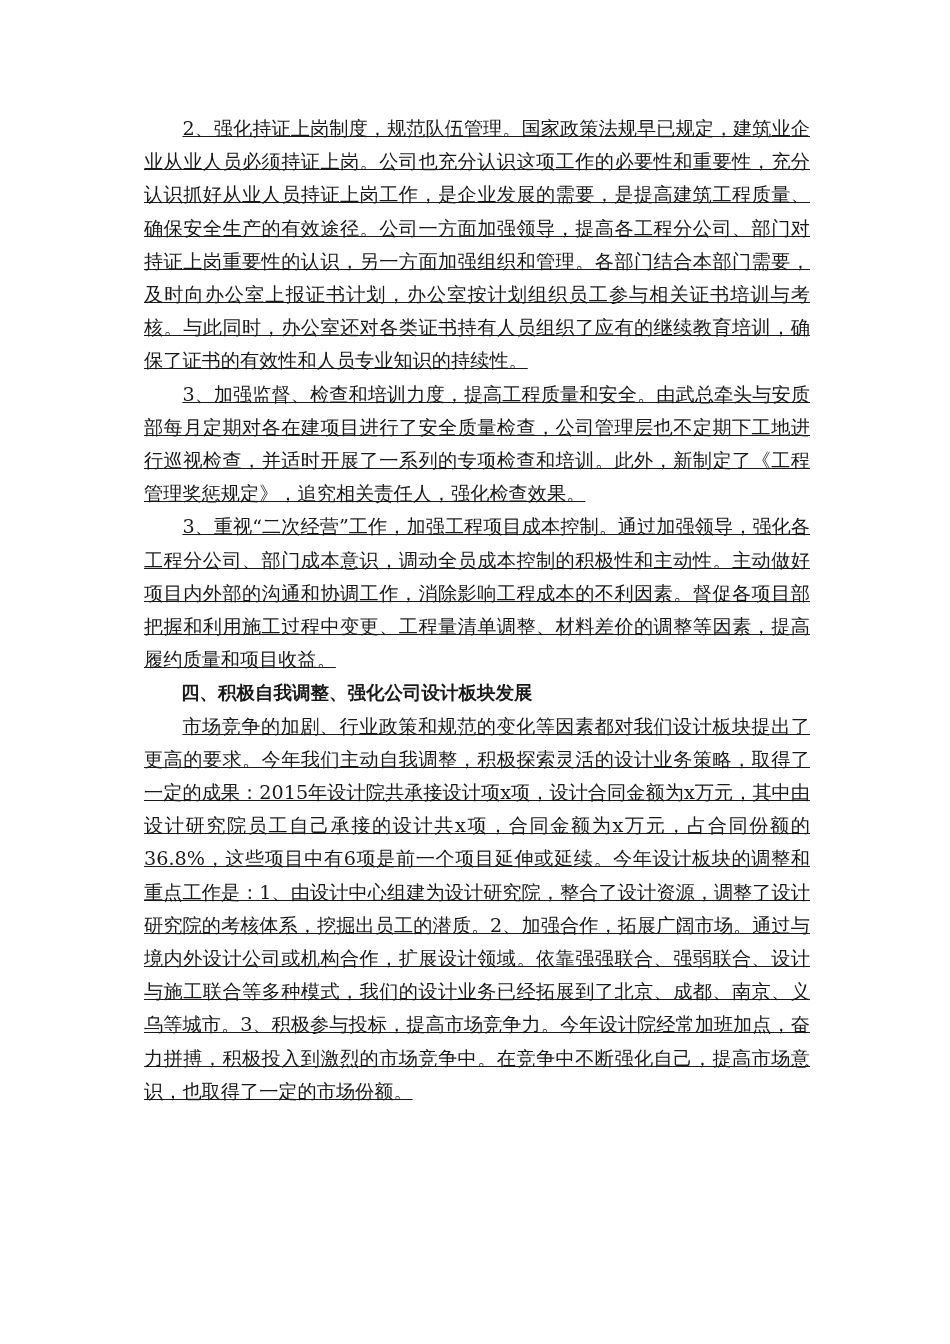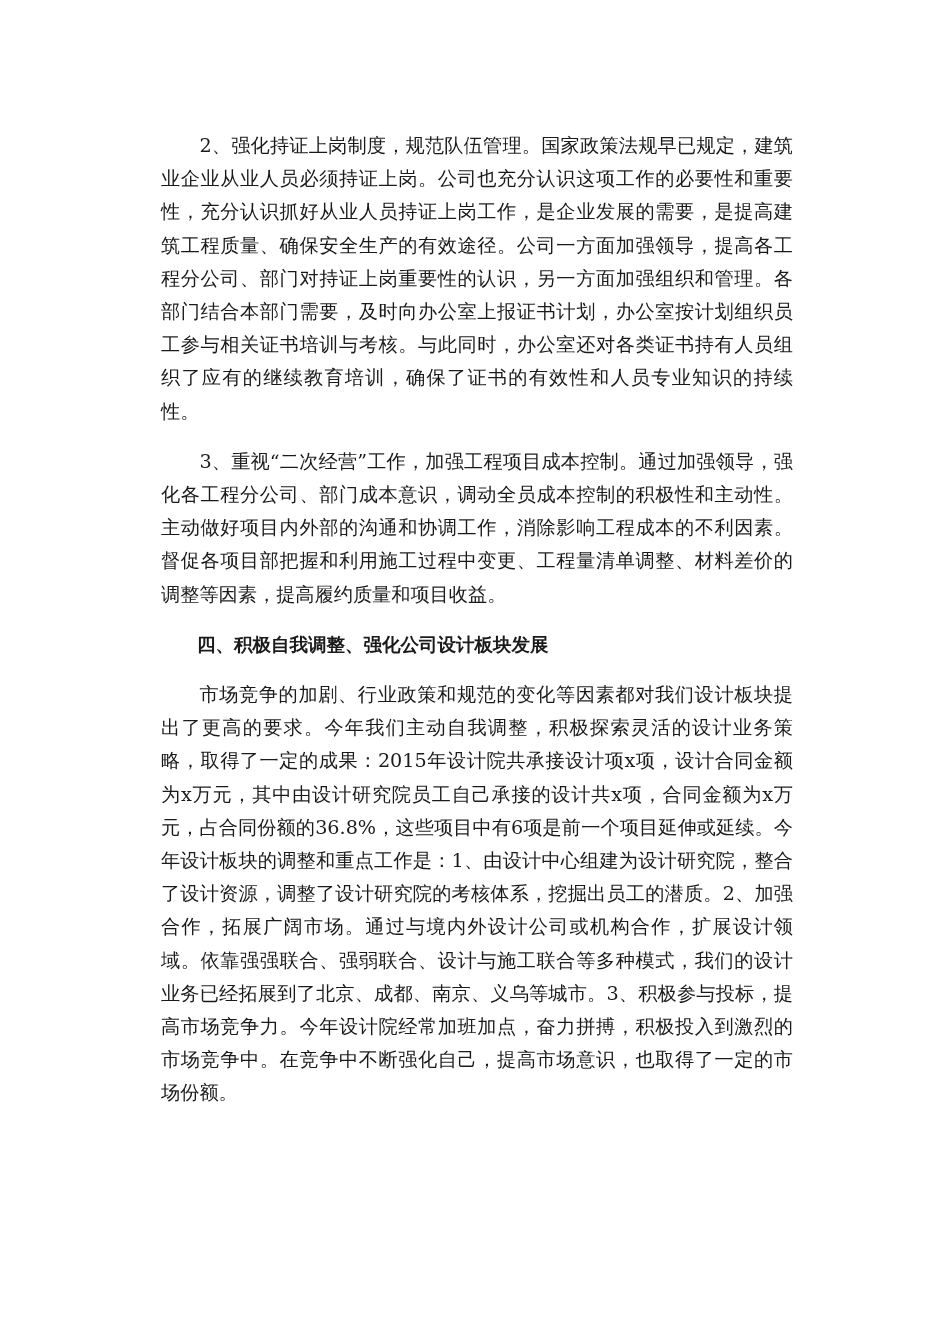--- a/index.html
+++ b/index.html
@@ -9,30 +9,31 @@
     left: 144px;
     top: 112px;
     width: 666px;
     font-family: "DejaVu Serif", "Liberation Serif", serif;
     font-size: 19.2px;
     color: #1a1a1a;
     line-height: 33.2px;
     text-align: justify;
     text-justify: inter-ideograph;
   }
-  .para { margin: 17px; text-indent: 2em; }
+  .para { margin: 0; text-indent: 2em; text-decoration: underline; }
   .heading {
-    margin: 16px;
+    margin: 0;
     text-indent: 2em;
     font-family: "DejaVu Sans", "Liberation Sans", sans-serif;
     font-weight: bold;
     font-size: 18.5px;
   }
 </style>
 </head>
 <body>
 
 <div class="page">
   <p class="para">2、强化持证上岗制度，规范队伍管理。国家政策法规早已规定，建筑业企业从业人员必须持证上岗。公司也充分认识这项工作的必要性和重要性，充分认识抓好从业人员持证上岗工作，是企业发展的需要，是提高建筑工程质量、确保安全生产的有效途径。公司一方面加强领导，提高各工程分公司、部门对持证上岗重要性的认识，另一方面加强组织和管理。各部门结合本部门需要，及时向办公室上报证书计划，办公室按计划组织员工参与相关证书培训与考核。与此同时，办公室还对各类证书持有人员组织了应有的继续教育培训，确保了证书的有效性和人员专业知识的持续性。</p>
+  <p class="para">3、加强监督、检查和培训力度，提高工程质量和安全。由武总牵头与安质部每月定期对各在建项目进行了安全质量检查，公司管理层也不定期下工地进行巡视检查，并适时开展了一系列的专项检查和培训。此外，新制定了《工程管理奖惩规定》，追究相关责任人，强化检查效果。</p>
   <p class="para">3、重视“二次经营”工作，加强工程项目成本控制。通过加强领导，强化各工程分公司、部门成本意识，调动全员成本控制的积极性和主动性。主动做好项目内外部的沟通和协调工作，消除影响工程成本的不利因素。督促各项目部把握和利用施工过程中变更、工程量清单调整、材料差价的调整等因素，提高履约质量和项目收益。</p>
   <p class="heading">四、积极自我调整、强化公司设计板块发展</p>
   <p class="para">市场竞争的加剧、行业政策和规范的变化等因素都对我们设计板块提出了更高的要求。今年我们主动自我调整，积极探索灵活的设计业务策略，取得了一定的成果：2015年设计院共承接设计项x项，设计合同金额为x万元，其中由设计研究院员工自己承接的设计共x项，合同金额为x万元，占合同份额的36.8%，这些项目中有6项是前一个项目延伸或延续。今年设计板块的调整和重点工作是：1、由设计中心组建为设计研究院，整合了设计资源，调整了设计研究院的考核体系，挖掘出员工的潜质。2、加强合作，拓展广阔市场。通过与境内外设计公司或机构合作，扩展设计领域。依靠强强联合、强弱联合、设计与施工联合等多种模式，我们的设计业务已经拓展到了北京、成都、南京、义乌等城市。3、积极参与投标，提高市场竞争力。今年设计院经常加班加点，奋力拼搏，积极投入到激烈的市场竞争中。在竞争中不断强化自己，提高市场意识，也取得了一定的市场份额。</p>
 </div>
 
 </body></html>

